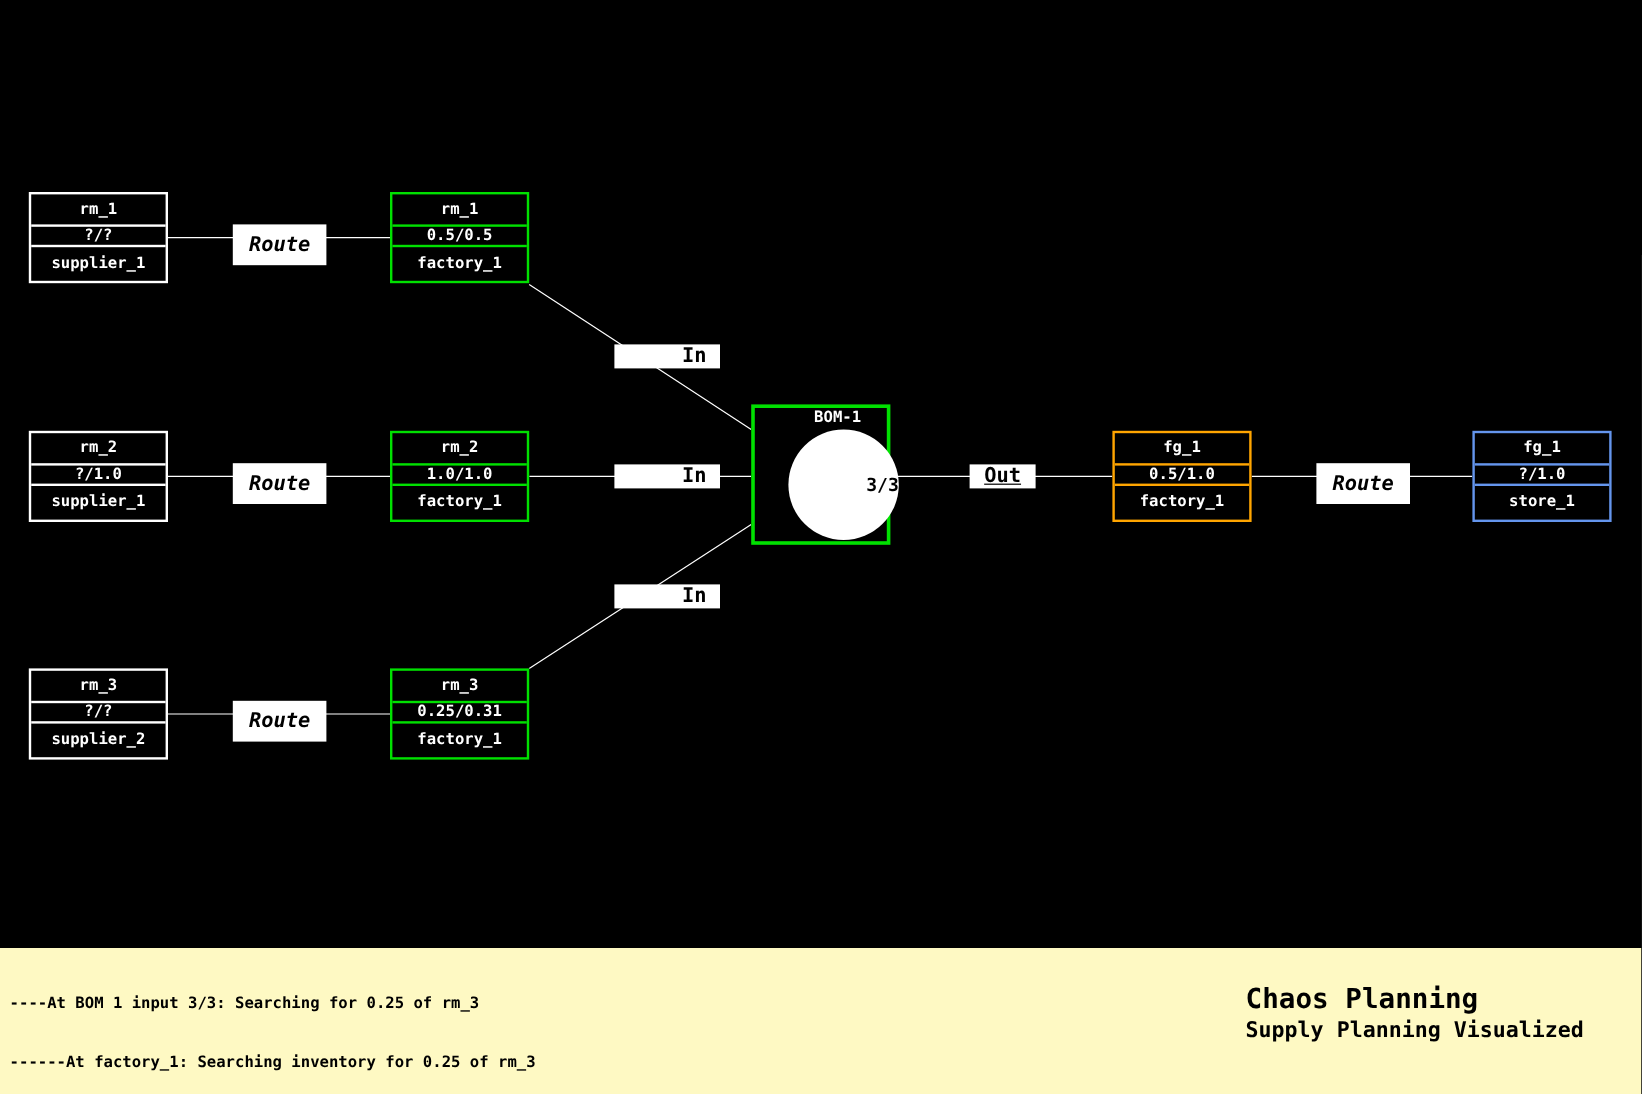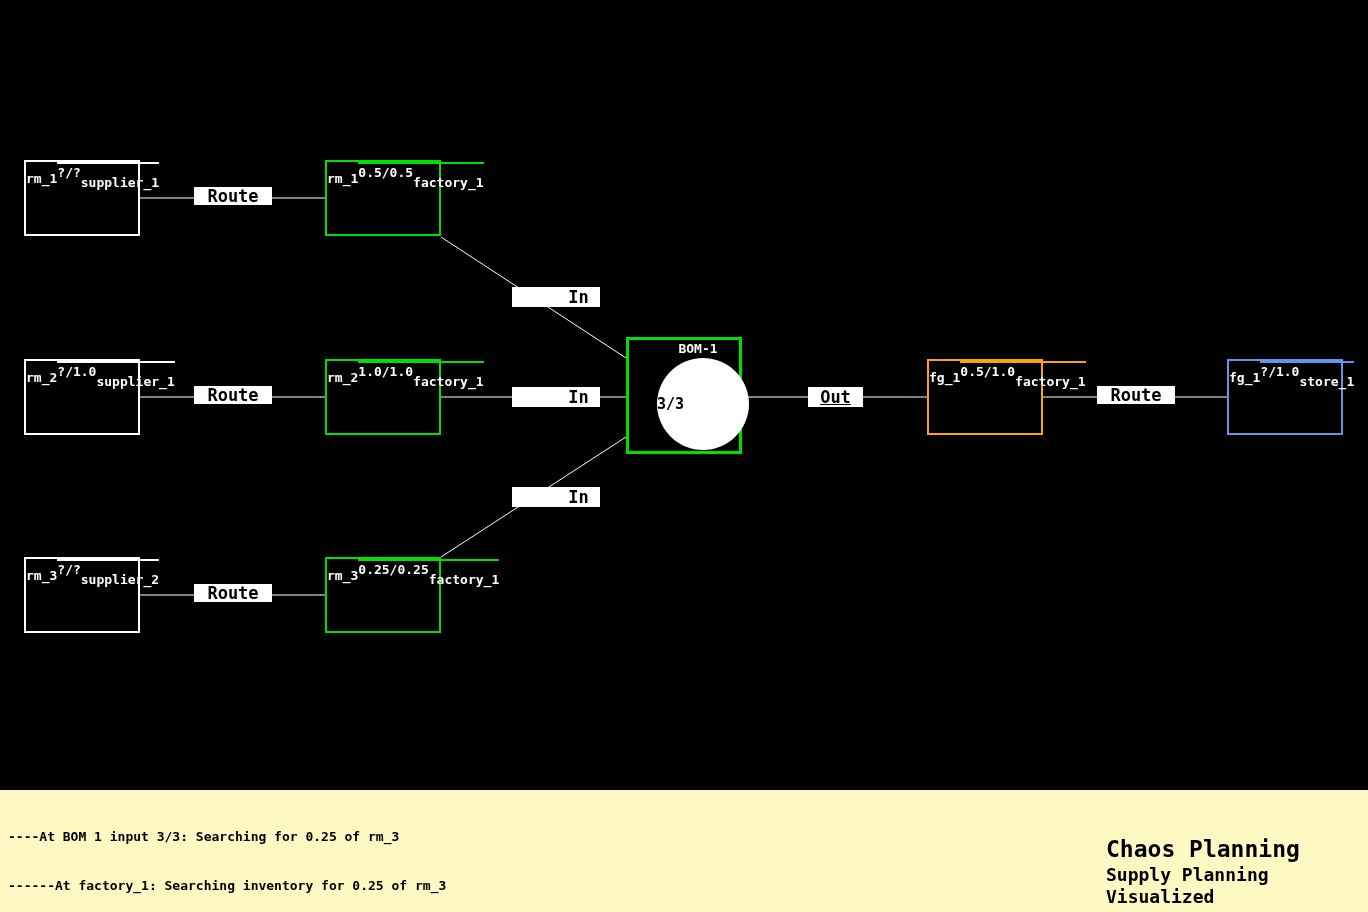--- a/index.html
+++ b/index.html
@@ -6,52 +6,52 @@
   .stage{
     position:relative;width:1368px;height:912px;background:#000000;
     font-family:"DejaVu Sans Mono","Liberation Mono",monospace;overflow:hidden;
   }
   .edges{position:absolute;left:0;top:0;width:1368px;height:912px;}
   .edges line{stroke:#ffffff;stroke-width:1;}
 
   .node{
     position:absolute;width:116px;height:76px;box-sizing:border-box;
     --bc:#ffffff;border:2px solid var(--bc);background:#000;
-    display:flex;flex-direction:row;color:#ffffff;
+    display:flex;flex-direction:column;color:#ffffff;
     font-weight:bold;font-size:13px;text-align:center;
   }
   .node .cell{display:flex;align-items:center;justify-content:center;box-sizing:border-box;}
   .node .cell-title{height:32px;}
   .node .cell-value{height:19px;border-top:2px solid var(--bc);}
   .node .cell-loc{height:38px;border-top:2px solid var(--bc);}
   .node.green{--bc:#00e000;}
   .node.orange{--bc:#ffa500;}
   .node.blue{--bc:#6495ed;}
 
   .bom{
     position:absolute;left:626px;top:337px;width:116px;height:117px;box-sizing:border-box;
     border:3px solid #00e000;background:#000;color:#fff;font-weight:bold;padding-left:28px;
   }
   .bom .bom-title{height:17px;display:flex;align-items:center;justify-content:center;font-size:13px;}
   .bom .bom-circle{
     width:92px;height:92px;border-radius:50%;background:#ffffff;color:#000000;
-    margin:1px auto 0;display:flex;align-items:center;justify-content:flex-start;font-size:15px;
+    margin:1px auto 0;display:flex;align-items:center;justify-content:flex-end;font-size:15px;
   }
 
   .elabel{
     position:absolute;background:#ffffff;color:#000000;font-weight:bold;
     display:flex;align-items:center;justify-content:center;font-size:17px;
   }
-  .elabel.route{width:78px;height:18px;}
+  .elabel.route{width:78px;height:34px;font-style:italic;}
   .elabel.inlab{width:43px;height:20px;padding-left:45px;}
   .elabel.outlab{width:55px;height:20px;}
 
   .footer{position:absolute;left:0;top:790px;width:1368px;height:122px;background:#fef9c3;color:#000;}
   .log{position:absolute;left:8px;top:6px;font-weight:bold;font-size:13px;line-height:16.4px;white-space:pre;}
-  .brand{position:absolute;left:1106px;top:30px;margin-top:16px;}
+  .brand{position:absolute;left:1038px;top:30px;}
   .brand-title{font-weight:bold;font-size:23px;line-height:26px;}
   .brand-subtitle{font-weight:bold;font-size:18px;line-height:22px;margin-top:2px;}
 </style>
 </head>
 <body>
 
 <div class="stage">
 
   <svg class="edges" viewBox="0 0 1368 912">
     <line x1="140" y1="198" x2="325" y2="198"></line>
@@ -86,21 +86,21 @@
     <div class="cell cell-loc">factory_1</div>
   </div>
 
   <div class="node" style="left:24px;top:557px;">
     <div class="cell cell-title">rm_3</div>
     <div class="cell cell-value">?/?</div>
     <div class="cell cell-loc">supplier_2</div>
   </div>
   <div class="node green" style="left:325px;top:557px;">
     <div class="cell cell-title">rm_3</div>
-    <div class="cell cell-value">0.25/0.25</div>
+    <div class="cell cell-value">0.25/0.31</div>
     <div class="cell cell-loc">factory_1</div>
   </div>
 
   <div class="bom">
     <div class="bom-title">BOM-1</div>
     <div class="bom-circle">
       <span>3/3</span>
     </div>
   </div>
 

